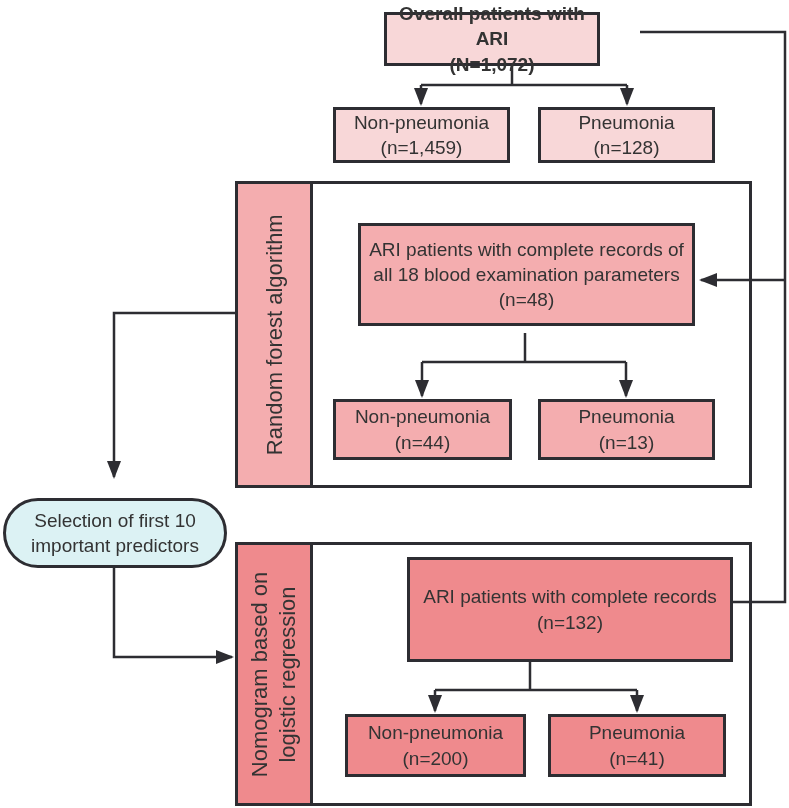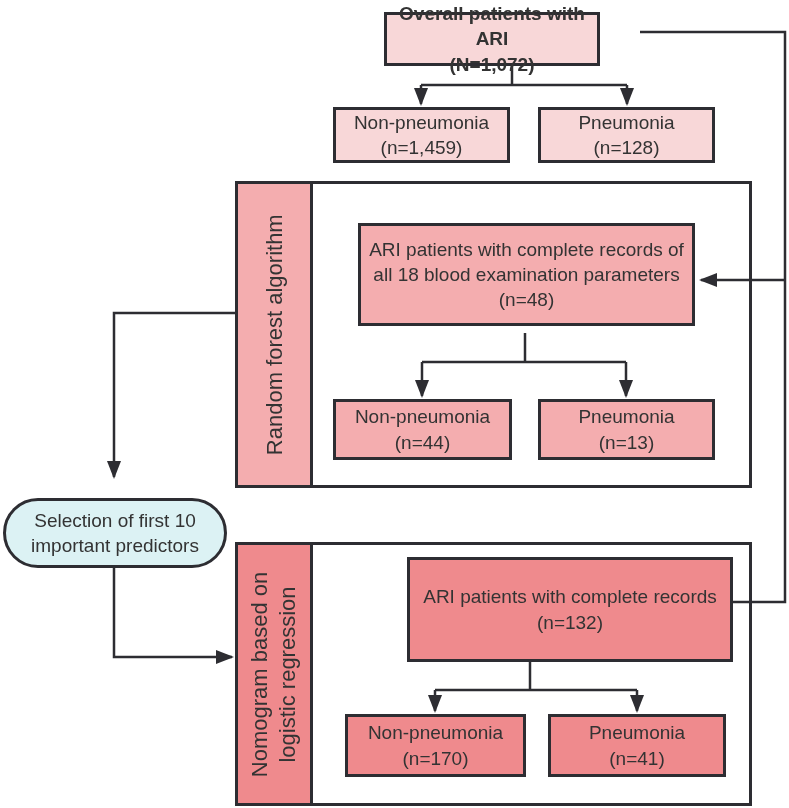--- a/index.html
+++ b/index.html
@@ -142,21 +142,21 @@
     <span>important predictors</span>
   </div>
 
   <div class="node bg-salmon" style="left:367px;top:557px;width:326px;height:105px;margin-left:40px;">
     <span>ARI patients with complete records</span>
     <span>(n=132)</span>
   </div>
 
   <div class="node bg-salmon" style="left:345px;top:714px;width:181px;height:63px;">
     <span>Non-pneumonia</span>
-    <span>(n=170)</span>
+    <span>(n=200)</span>
   </div>
 
   <div class="node bg-salmon" style="left:548px;top:714px;width:178px;height:63px;">
     <span>Pneumonia</span>
     <span>(n=41)</span>
   </div>
 
 </div>
 
 </body></html>

